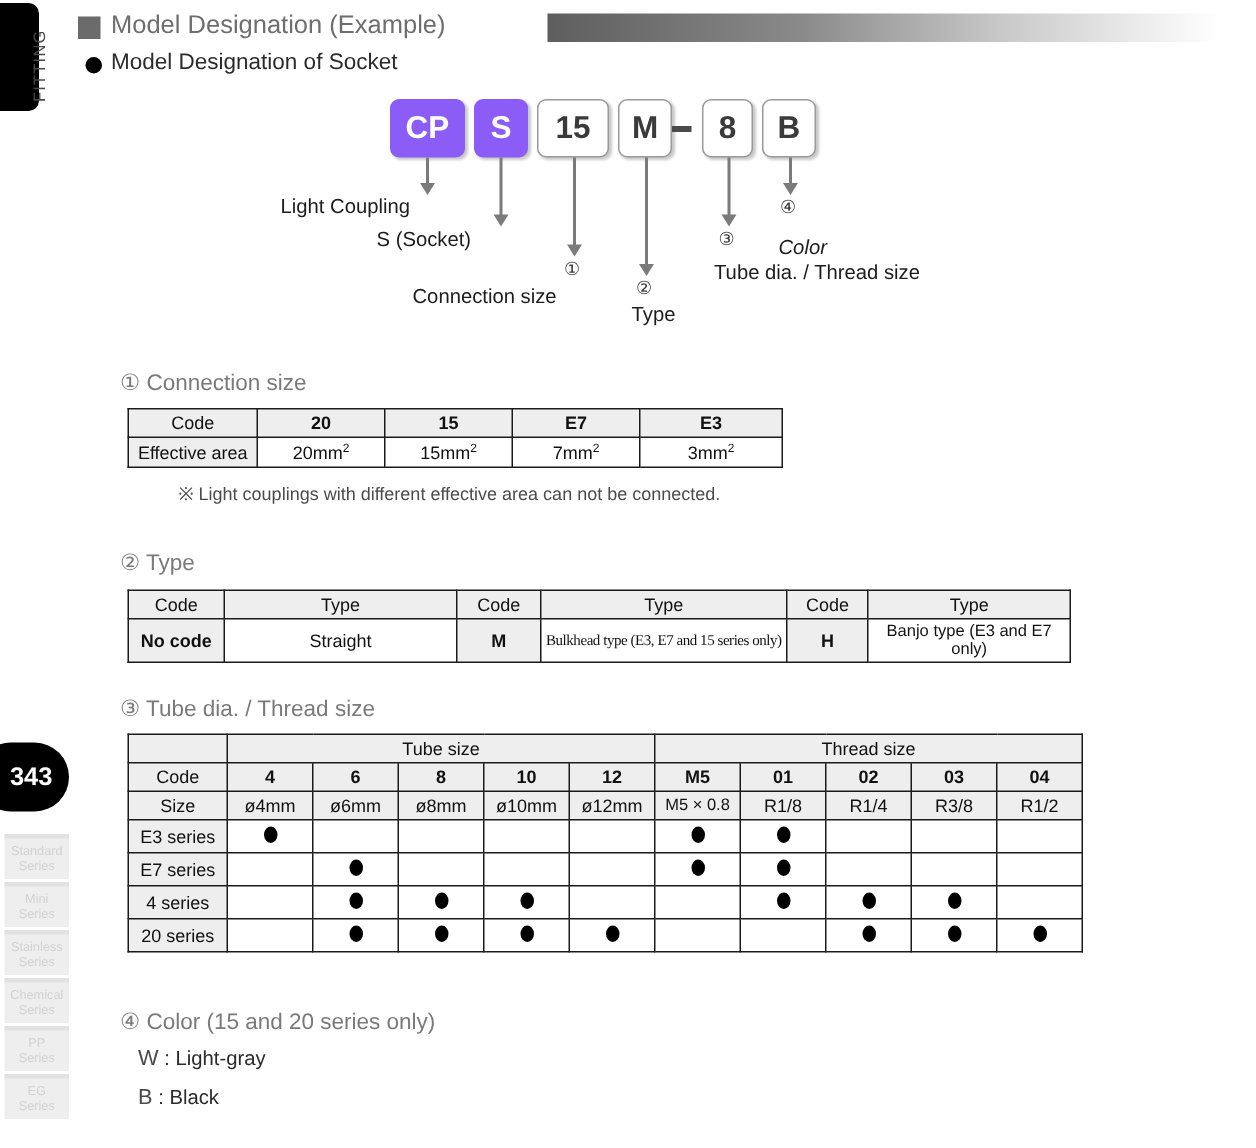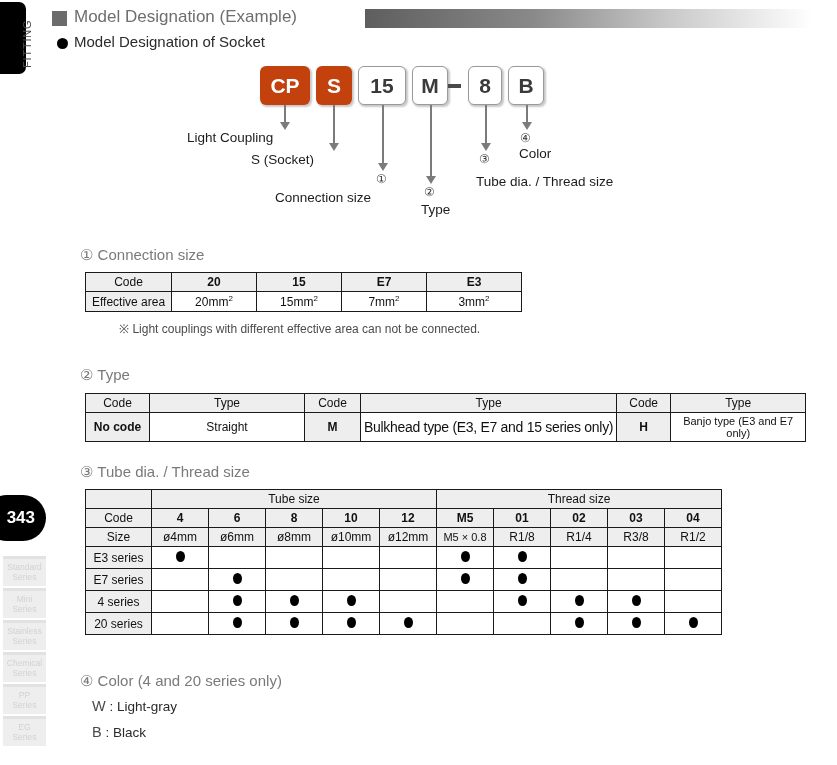--- a/index.html
+++ b/index.html
@@ -115,21 +115,21 @@
     height: 39px;
     border-radius: 6px;
     display: flex;
     align-items: center;
     justify-content: center;
     font-size: 21px;
     font-weight: bold;
     box-shadow: 1.5px 1.5px 2px rgba(0,0,0,0.22);
   }
   .code-box.filled {
-    background: #c2410c;
+    background: #8b5cf6;
     color: #ffffff;
   }
   .code-box.outlined {
     background: #ffffff;
     color: #3a3a3a;
     border: 1.4px solid #9a9a9a;
   }
   #dash {
     position: absolute;
     left: 448px; top: 84px;
@@ -179,21 +179,21 @@
   }
   table td, table th {
     border: 1px solid #1a1a1a;
     text-align: center;
     font-weight: normal;
     padding: 2px 3px;
     background: #fff;
   }
   .hdr-cell { background: #eeeeee !important; }
   .bold-cell { font-weight: bold; }
-  .tiny { font-size: 14px; letter-spacing: -0.3px; white-space: nowrap; }
+  .tiny { font-size: 10px; letter-spacing: -0.3px; white-space: nowrap; font-family: Liberation Serif, serif; }
   .note {
     position: absolute;
     font-size: 12px;
     color: #4b4b4b;
     white-space: nowrap;
   }
   .dot {
     display: inline-block;
     width: 9px; height: 11px;
     background: #000;
@@ -283,21 +283,21 @@
     <div class="diagram-label" style="left:421px; top:202px;">Type</div>
 
     <div class="arrow-line" style="left:485px; top:105px; height:39px;"></div>
     <div class="arrow-head" style="left:481px; top:143px;"></div>
     <div class="circ-num" style="left:479px; top:152px;">③</div>
     <div class="diagram-label" style="left:476px; top:174px;">Tube dia. / Thread size</div>
 
     <div class="arrow-line" style="left:526px; top:105px; height:18px;"></div>
     <div class="arrow-head" style="left:522px; top:122px;"></div>
     <div class="circ-num" style="left:520px; top:131px;">④</div>
-    <div class="diagram-label" style="left:519px; top:146px;">Color</div>
+    <div class="diagram-label" style="left:519px; top:157px;font-style:italic;">Color</div>
   </div>
 
   <div class="sec-title" style="left:80px; top:246px;">① Connection size</div>
   <table style="left:85px; top:272px;">
     <tbody>
         <tr>
       <td class="hdr-cell" style="width:86px;">Code</td>
       <td class="hdr-cell bold-cell" style="width:85px;">20</td>
       <td class="hdr-cell bold-cell" style="width:85px;">15</td>
       <td class="hdr-cell bold-cell" style="width:85px;">E7</td>
@@ -420,21 +420,21 @@
           <td style="height: 22px;"><span class="dot"></span></td>
           <td style="height: 22px;"></td>
           <td style="height: 22px;"></td>
           <td style="height: 22px;"><span class="dot"></span></td>
           <td style="height: 22px;"><span class="dot"></span></td>
           <td style="height: 22px;"><span class="dot"></span></td>
         </tr>
       </tbody>
   </table>
 
-  <div class="sec-title" style="left:80px; top:672px;">④ Color (4 and 20 series only)</div>
+  <div class="sec-title" style="left:80px; top:672px;">④ Color (15 and 20 series only)</div>
   <div class="color-line" style="left:92px; top:698px;">
     <b>W</b>
     <span>:</span>
     <span>Light-gray</span>
   </div>
   <div class="color-line" style="left:92px; top:724px;">
     <b>B</b>
     <span>:</span>
     <span>Black</span>
   </div>

